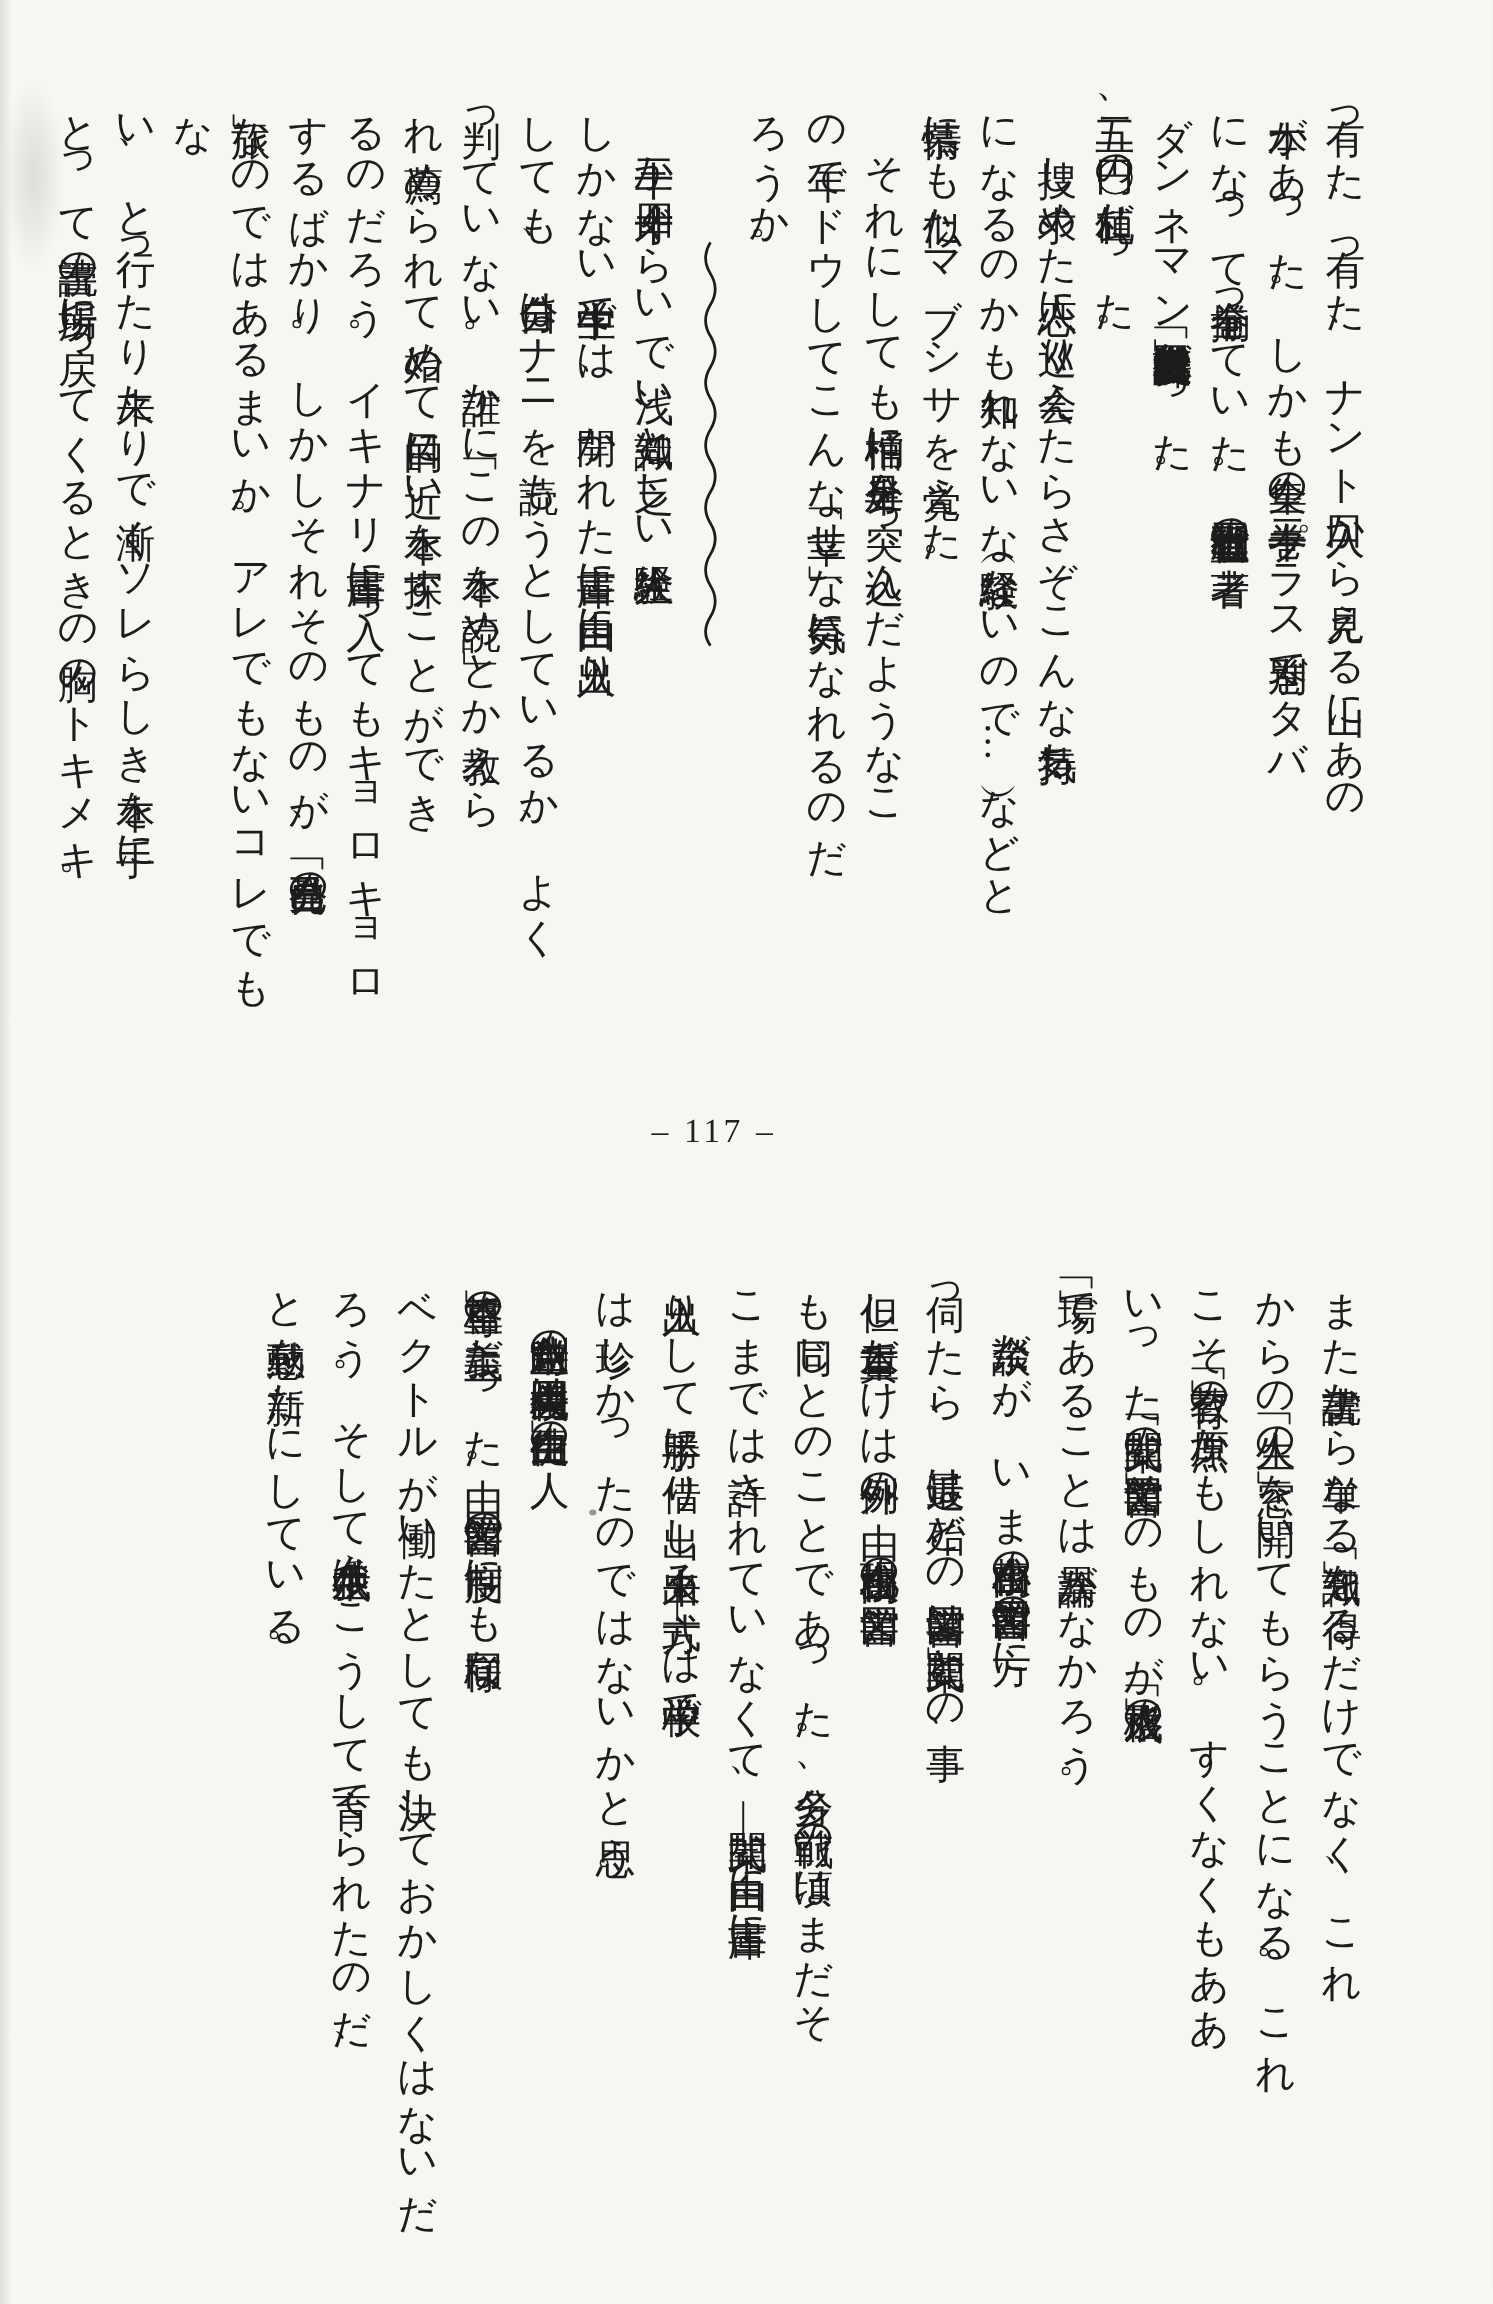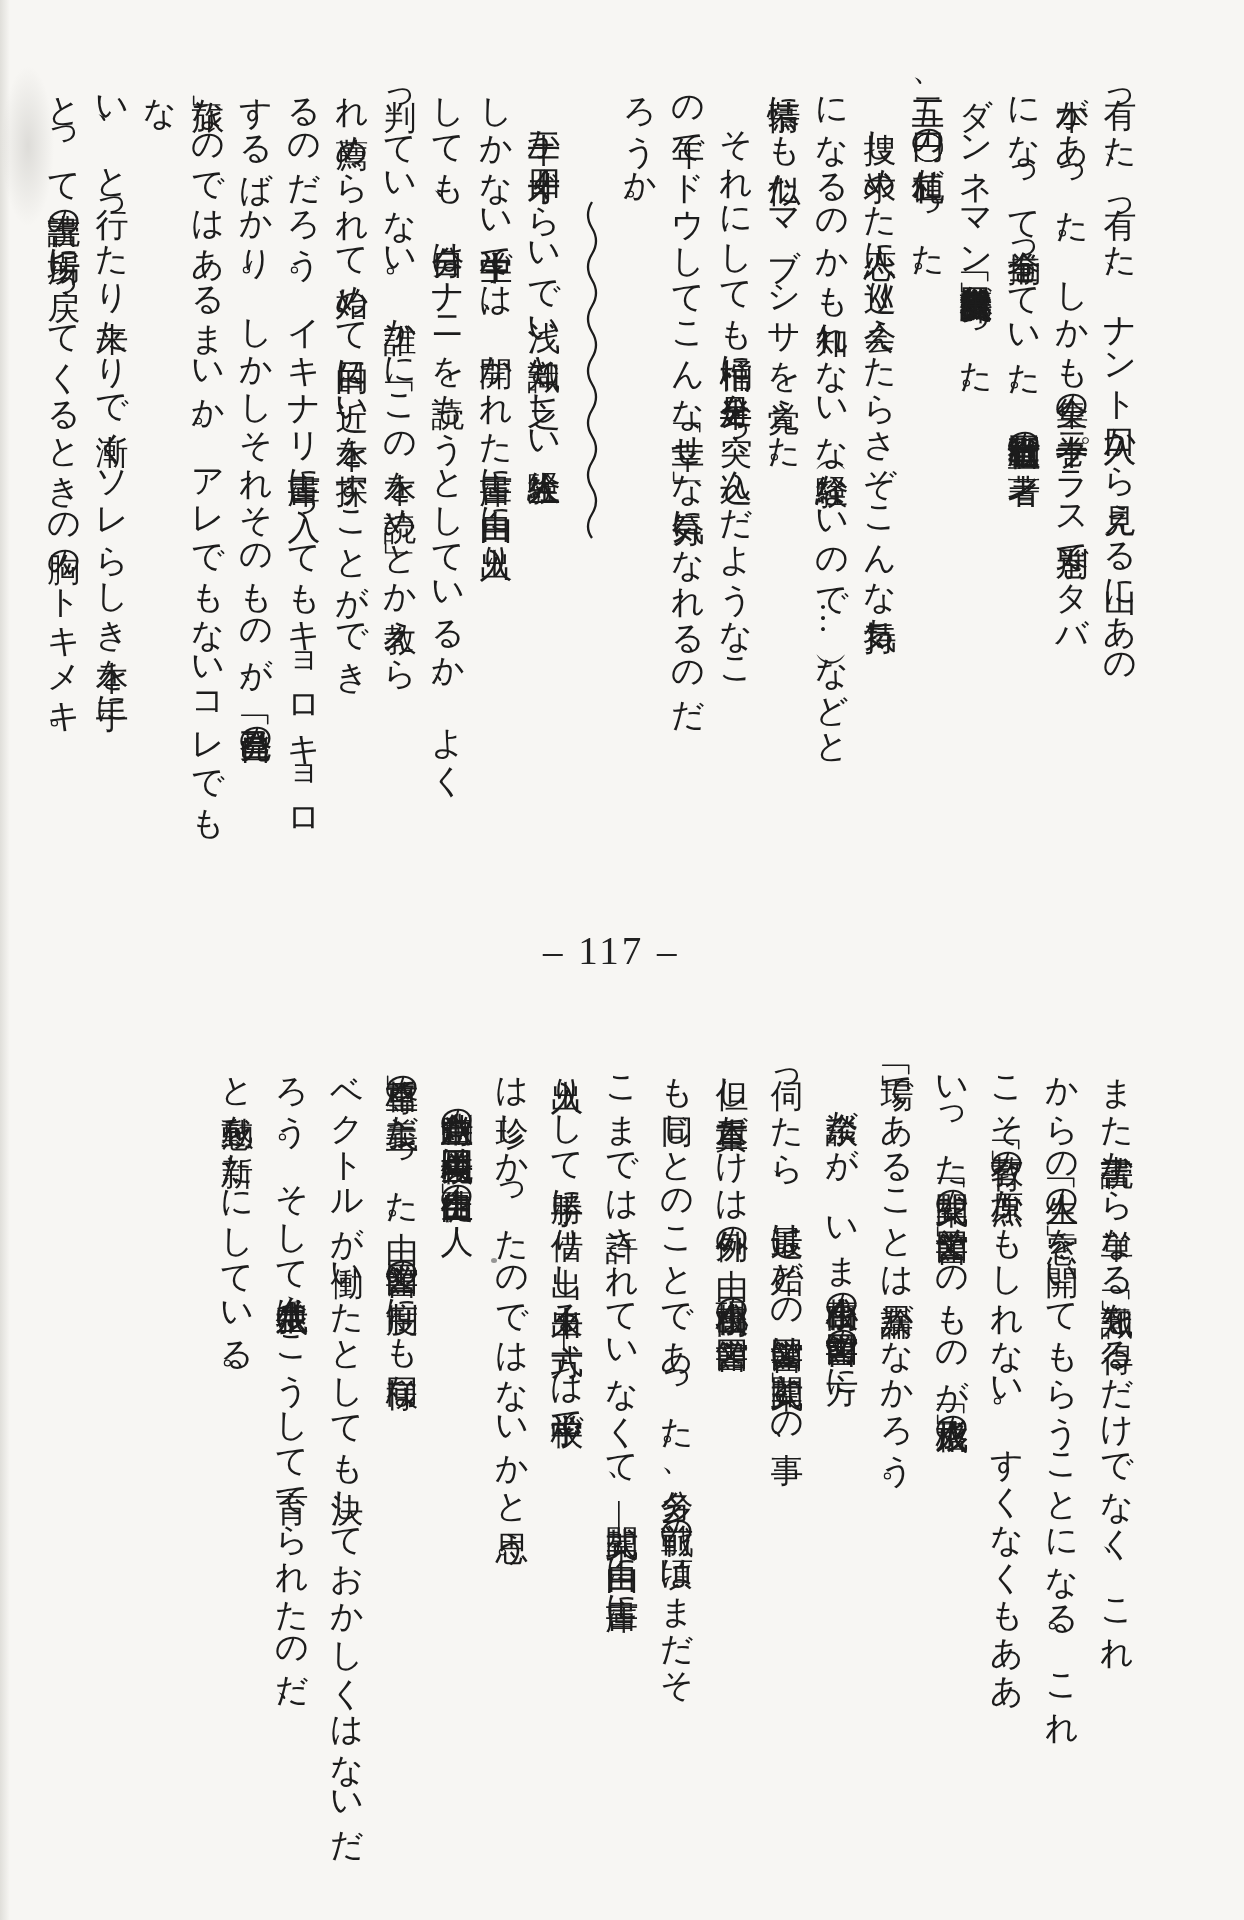--- a/index.html
+++ b/index.html
@@ -47,21 +47,21 @@
   .sep-col {
     padding-top: 126px;
   }
   .sep-col svg {
     display: inline-block;
   }
   .page-number {
     position: absolute;
     top: 928px;
     left: 543px;
-    font-size: 39px;
+    font-size: 28px;
     letter-spacing: 3px;
     color: #222;
     white-space: nowrap;
   }
   
   .edge-shade {
     position: absolute;
     left: 0; top: 0;
     width: 10px; height: 100%;
     background: linear-gradient(to right, rgba(170,168,160,0.30), rgba(170,168,160,0));

